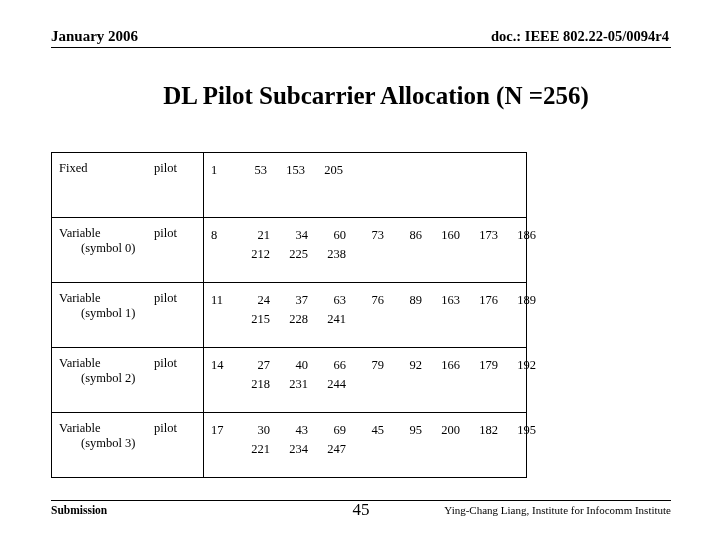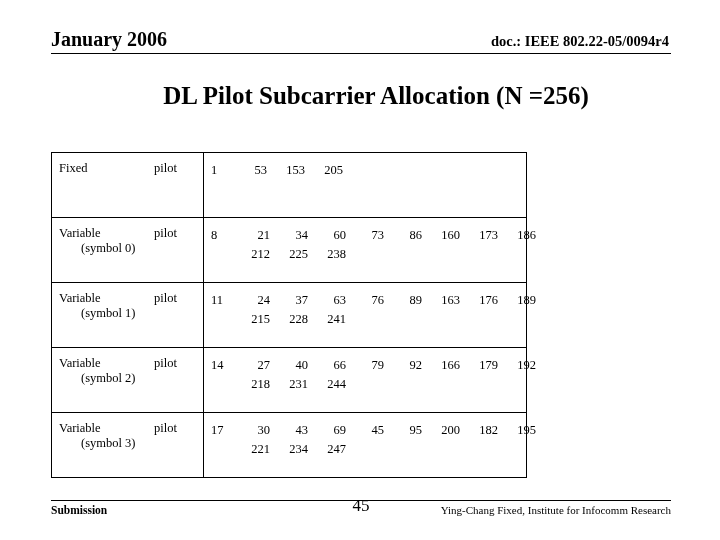--- a/index.html
+++ b/index.html
@@ -28,21 +28,21 @@
     width: 620px;
     display: flex;
     justify-content: space-between;
     align-items: baseline;
     font-weight: bold;
     font-size: 14.5px;
     border-bottom: 1.5px solid #000;
     padding-bottom: 2px;
   }
   .header .date {
-    font-size: 20px;
+    font-size: 15px;
   }
   .header .docref {
     font-size: 14.5px;
     padding-right: 2px;
   }
 
   
   .slide-title {
     position: absolute;
     left: 16px;
@@ -108,21 +108,21 @@
 
   
   .footer {
     position: absolute;
     left: 51px;
     top: 500px;
     width: 620px;
     border-top: 1.5px solid #000;
     padding-top: 3px;
     display: flex;
-    align-items: flex-end;
+    align-items: center;
     font-size: 11px;
   }
   .footer .submission {
     font-weight: bold;
     font-size: 11.5px;
     flex: 0 0 auto;
   }
   .footer .pagenum {
     position: absolute;
     left: 0;
@@ -221,16 +221,16 @@
             </span>
           </td>
         </tr>
       </tbody>
     </table>
   </div>
 
   <div class="footer">
     <span class="submission">Submission</span>
     <span class="pagenum">45</span>
-    <span class="author">Ying-Chang Fixed, Institute for Infocomm Research</span>
+    <span class="author">Ying-Chang Liang, Institute for Infocomm Institute</span>
   </div>
 
 </div>
 
 </body></html>

